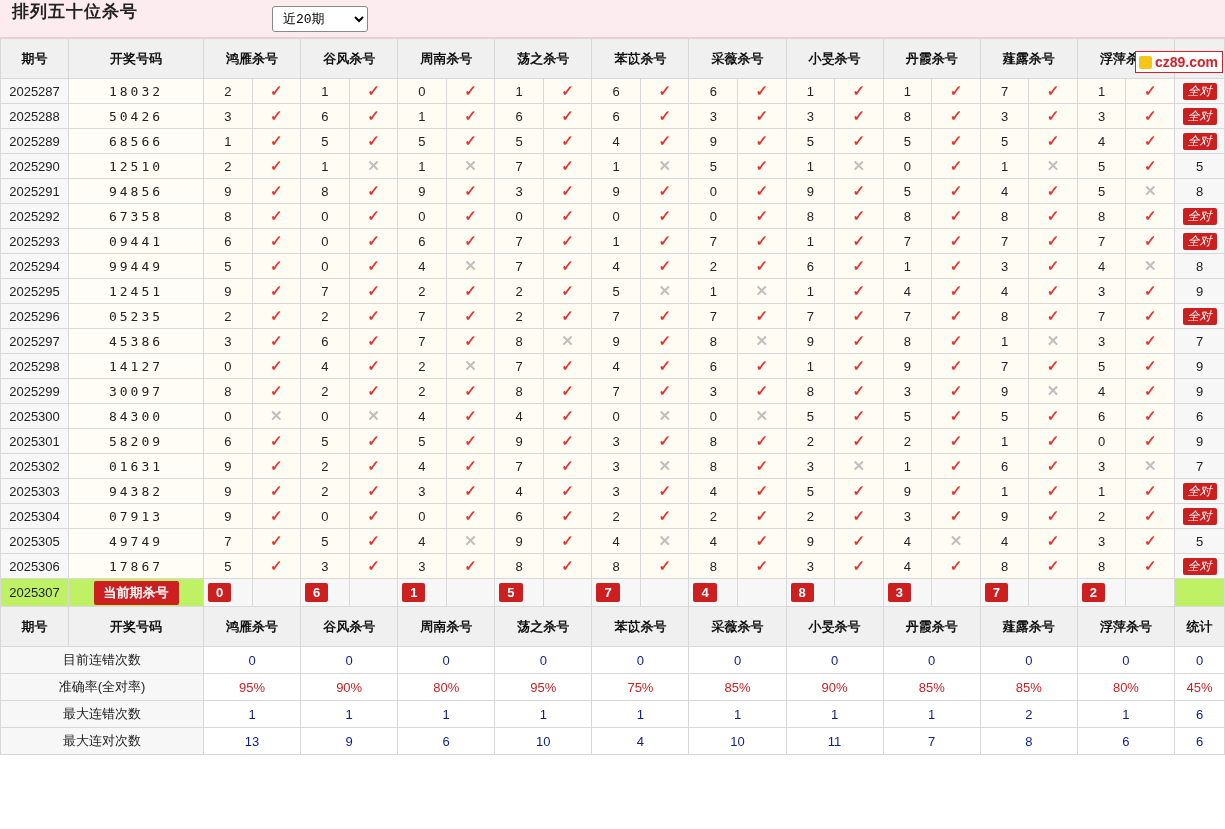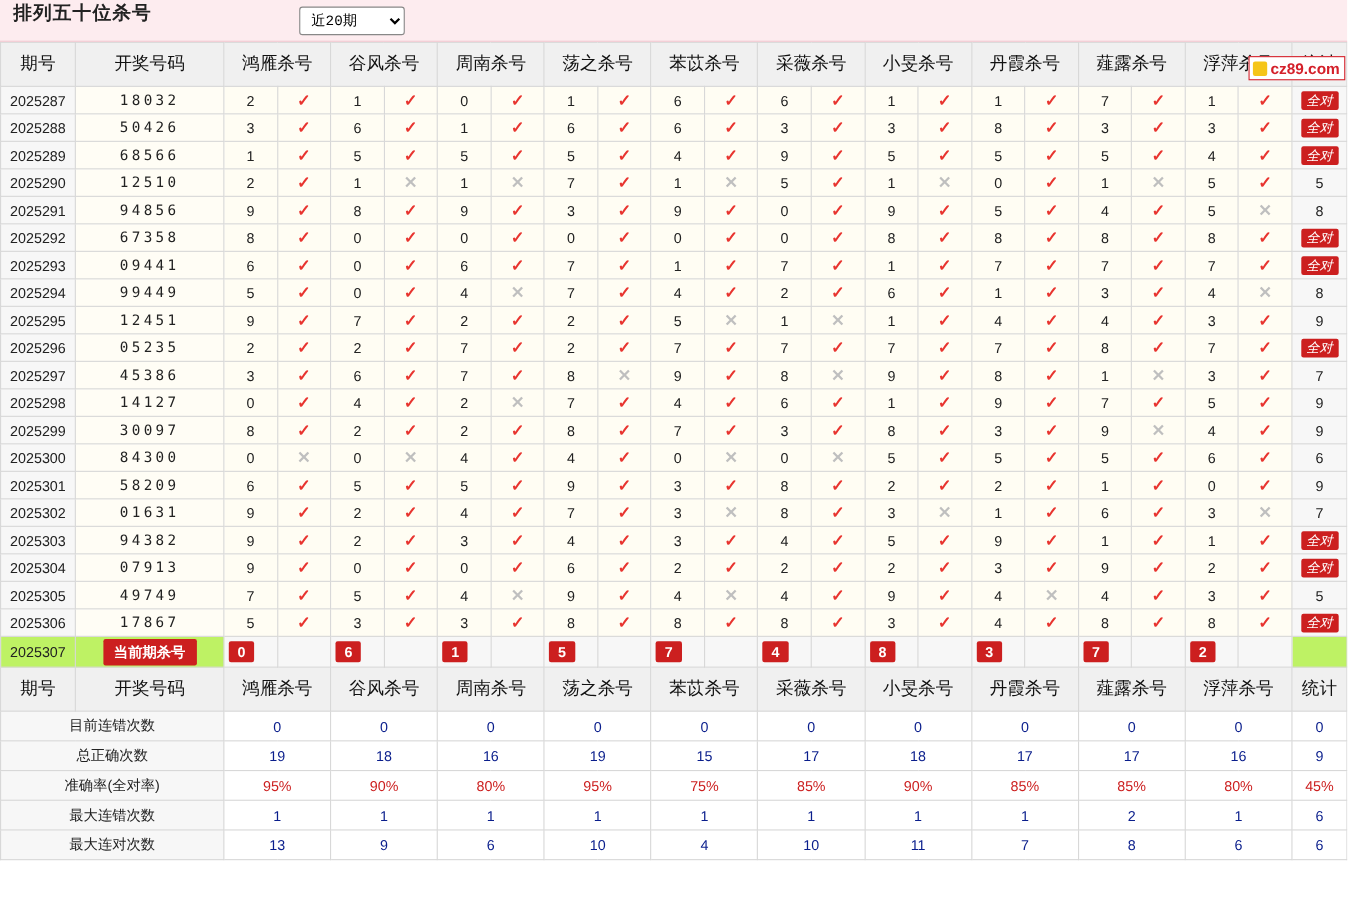--- a/index.html
+++ b/index.html
@@ -79,22 +79,22 @@
     border: 1px solid #d8d8d8;
     font-size: 13px;
     color: #222;
     text-align: center;
     height: 25px;
     padding: 0;
     font-weight: normal;
   }
   thead td, tr.head-row td {
     background: #f0f0f0;
-    font-weight: normal;
-    font-size: 16px;
+    font-weight: bold;
+    font-size: 13px;
     color: #111;
     height: 40px;
   }
   td.col-period {
     width: 68px;
     background: #f7f7f7;
     color: #333;
   }
   td.col-code {
     width: 135px;
@@ -766,34 +766,20 @@
           <td class="sum-val blue" colspan="2">0</td>
           <td class="sum-val blue" colspan="2">0</td>
           <td class="sum-val blue" colspan="2">0</td>
           <td class="sum-val blue" colspan="2">0</td>
           <td class="sum-val blue" colspan="2">0</td>
           <td class="sum-val blue" colspan="2">0</td>
           <td class="sum-val blue" colspan="2">0</td>
           <td class="sum-val blue">0</td>
         </tr>
         <tr class="summary">
-          <td class="sum-label" colspan="2">总正确次数</td>
-          <td class="sum-val blue" colspan="2">19</td>
-          <td class="sum-val blue" colspan="2">18</td>
-          <td class="sum-val blue" colspan="2">16</td>
-          <td class="sum-val blue" colspan="2">19</td>
-          <td class="sum-val blue" colspan="2">15</td>
-          <td class="sum-val blue" colspan="2">17</td>
-          <td class="sum-val blue" colspan="2">18</td>
-          <td class="sum-val blue" colspan="2">17</td>
-          <td class="sum-val blue" colspan="2">17</td>
-          <td class="sum-val blue" colspan="2">16</td>
-          <td class="sum-val blue">9</td>
-        </tr>
-        <tr class="summary">
           <td class="sum-label" colspan="2">准确率(全对率)</td>
           <td class="sum-val red" colspan="2">95%</td>
           <td class="sum-val red" colspan="2">90%</td>
           <td class="sum-val red" colspan="2">80%</td>
           <td class="sum-val red" colspan="2">95%</td>
           <td class="sum-val red" colspan="2">75%</td>
           <td class="sum-val red" colspan="2">85%</td>
           <td class="sum-val red" colspan="2">90%</td>
           <td class="sum-val red" colspan="2">85%</td>
           <td class="sum-val red" colspan="2">85%</td>

